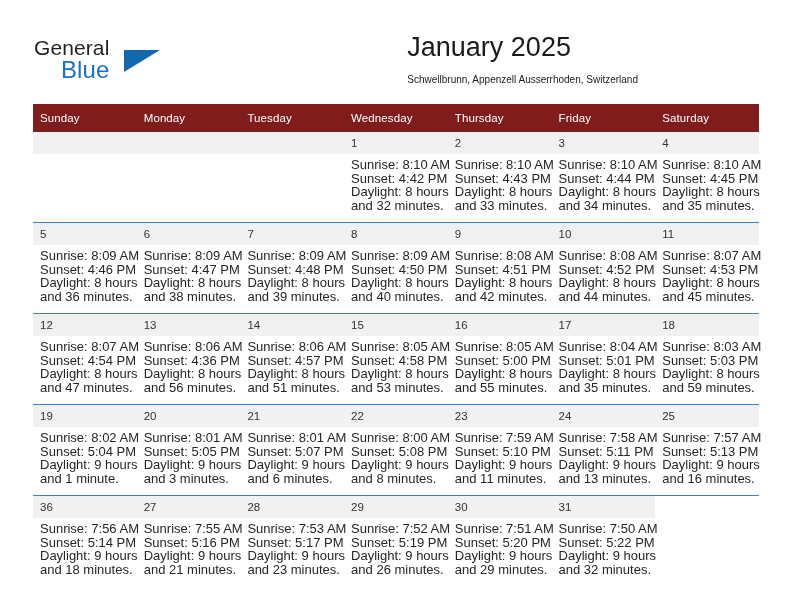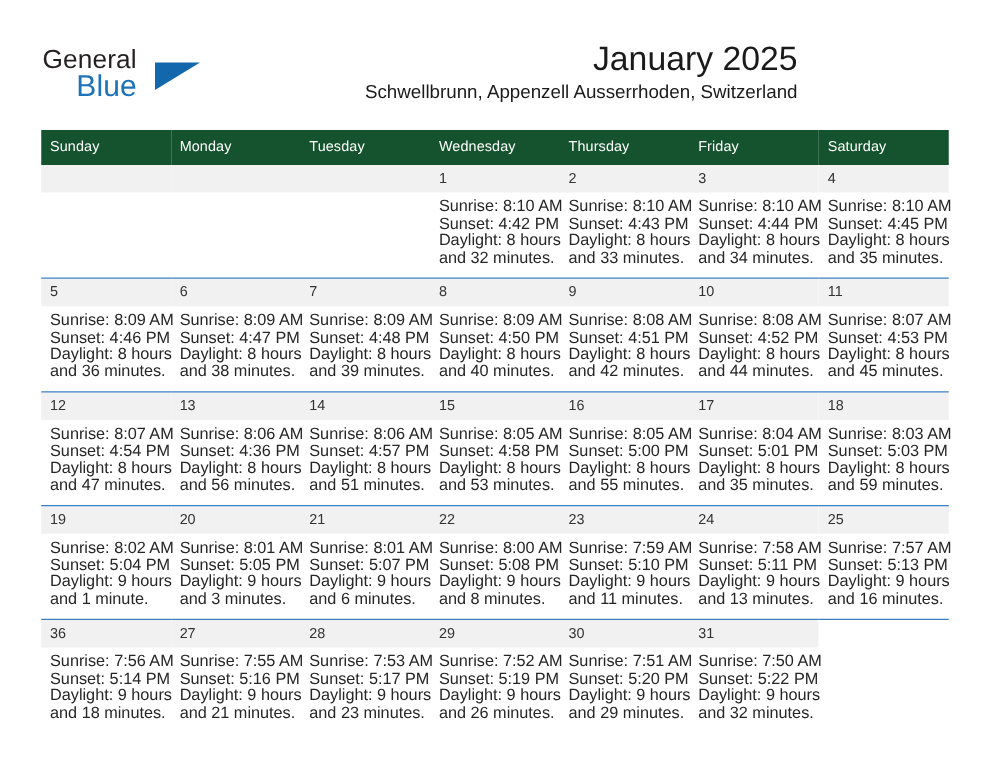--- a/index.html
+++ b/index.html
@@ -61,48 +61,49 @@
     width: 0;
     height: 0;
     border-left: 36px solid #1267ad;
     border-bottom: 22px solid transparent;
   }
 
   .title-block {
     position: absolute;
     right: 36px;
     top: 30px;
-    text-align: right;
+    text-align: left;
   }
   .cal-title {
     font-size: 27px;
     color: #1a1a1a;
     line-height: 34px;
     white-space: nowrap;
   }
   .cal-subtitle {
-    font-size: 15px;
+    font-size: 10px;
     color: #1a1a1a;
     line-height: 20px;
+    margin-top: 6px;
     white-space: nowrap;
   }
 
   
   .calendar {
     position: absolute;
     left: 33px;
     top: 104px;
     width: 726px;
     border-collapse: collapse;
     table-layout: fixed;
   }
   .calendar col { width: 103.71px; }
 
   thead th {
-    background: #14532d;
+    background: #7f1d1d;
     color: #ffffff;
     font-size: 11.5px;
     font-weight: normal;
     text-align: left;
     padding: 5px 0 5px 7px;
     height: 18px;
     vertical-align: middle;
     letter-spacing: 0.1px;
     margin-top: 8px;
   }

